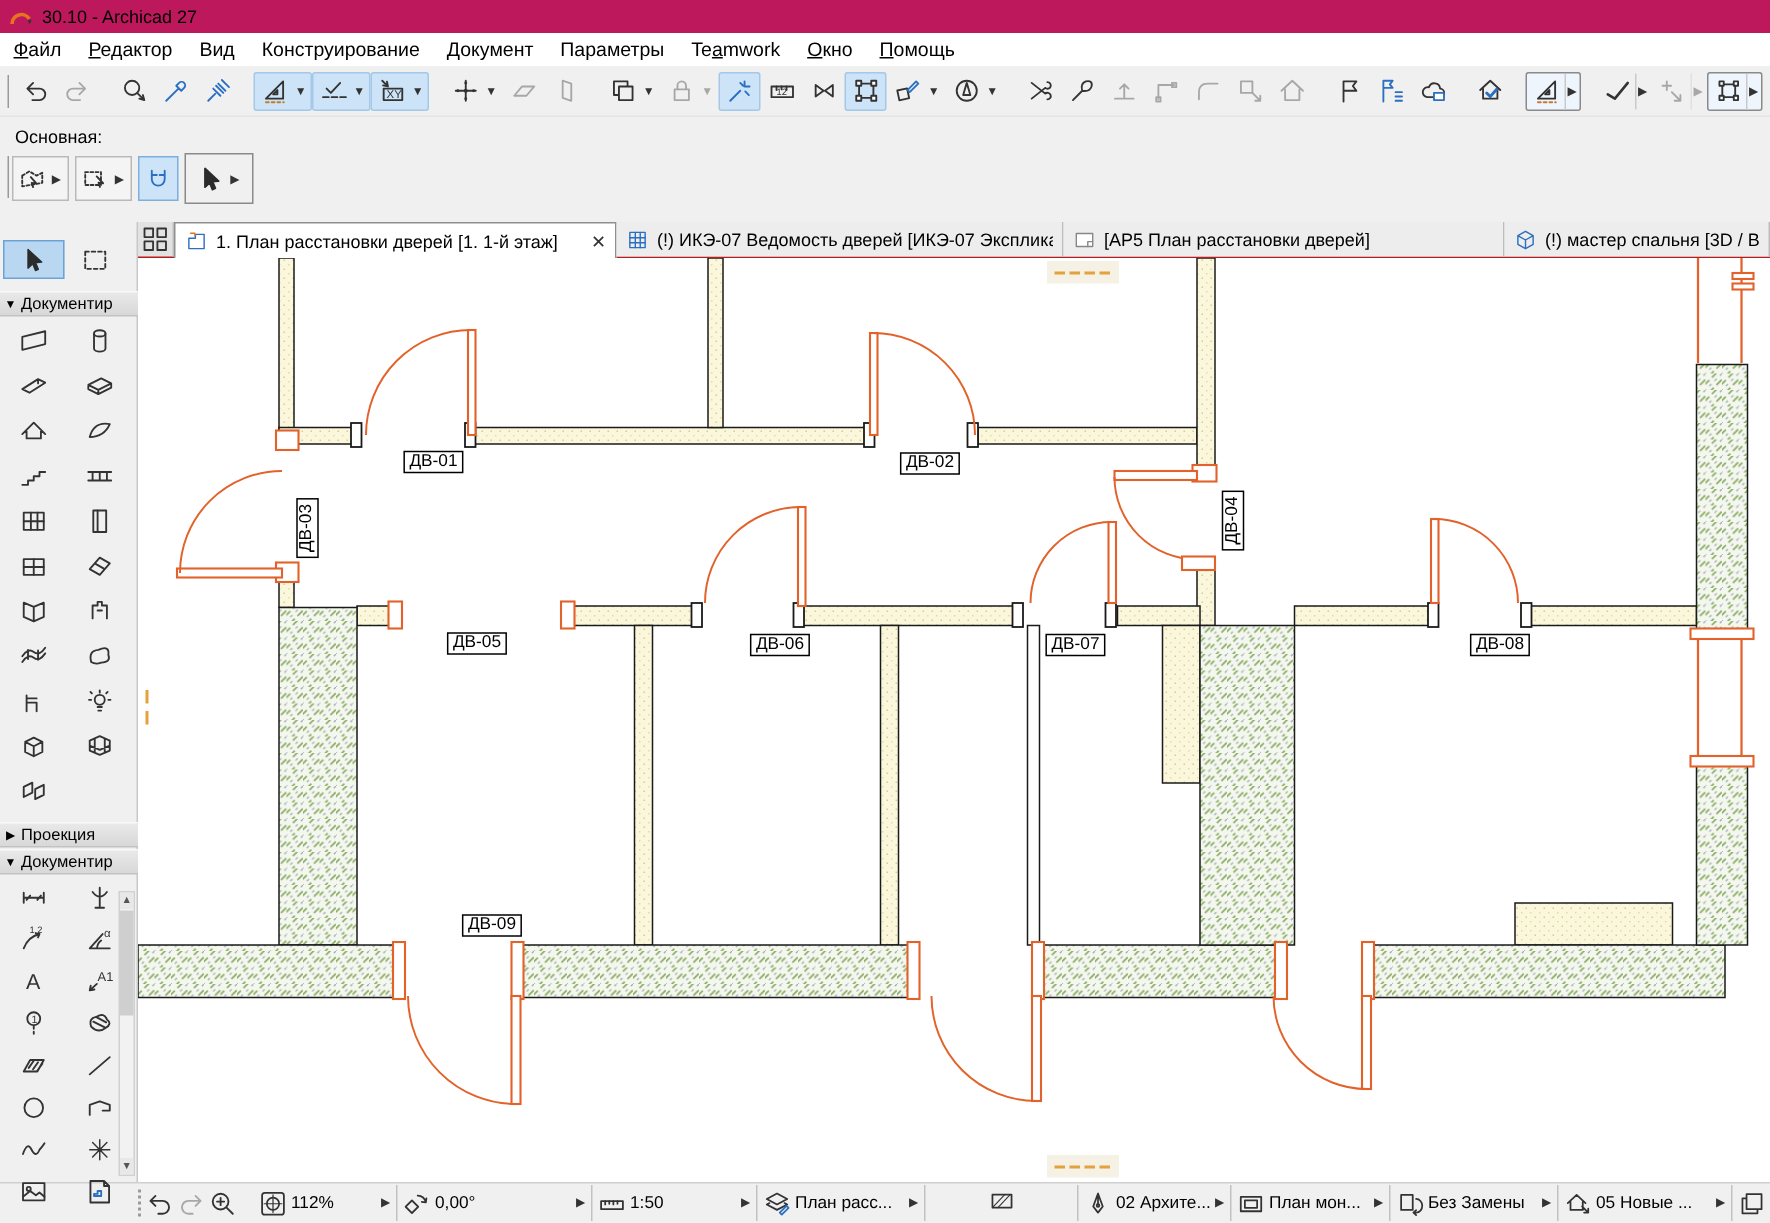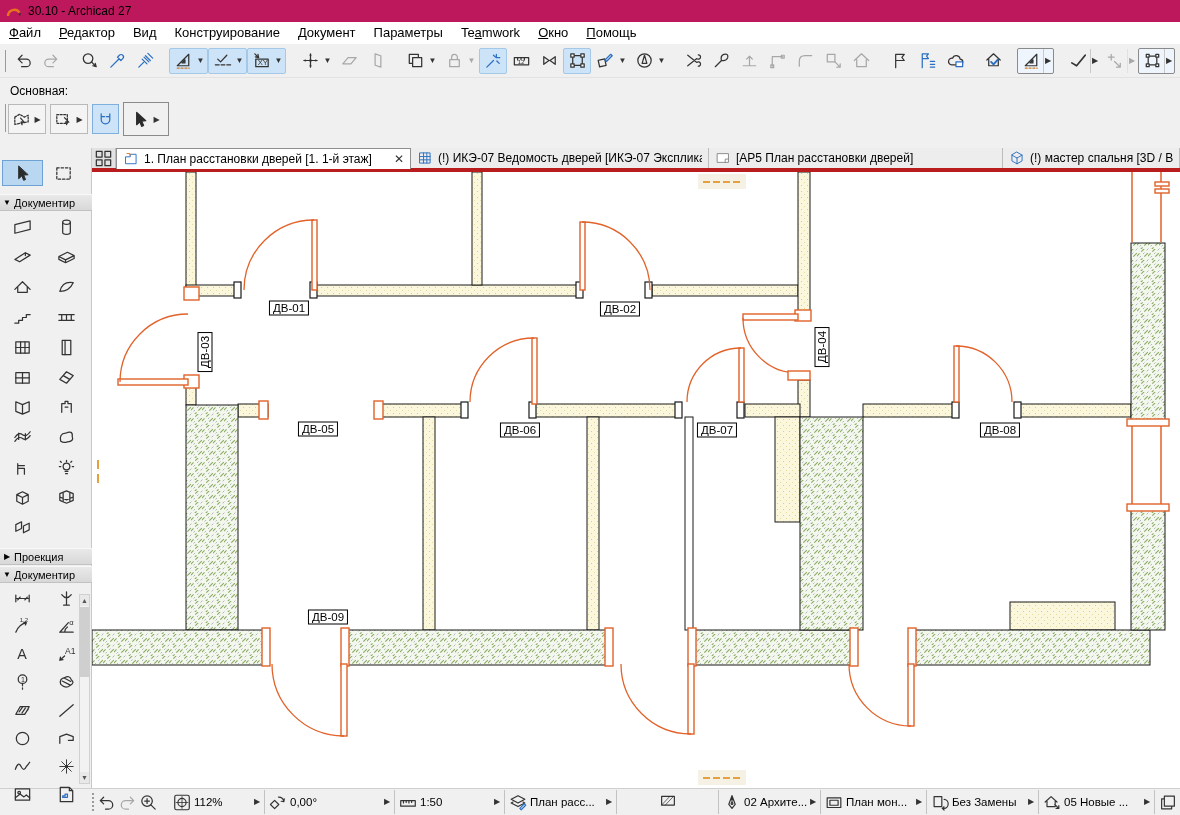--- a/index.html
+++ b/index.html
@@ -30,21 +30,21 @@
   .panelrow .plabel{position:absolute;left:10px;top:6px;font-size:12px;}
   .panelrow .pbtns{position:absolute;left:8px;top:24px;display:flex;align-items:center;}
   .panelrow .hdl{position:absolute;left:2px;top:26px;height:28px;}
   .pbtn{height:30px;display:flex;align-items:center;border:1px solid #b9b9b9;background:#f4f4f4;margin-right:4px;padding:0 2px;}
   .pbtn.a{background:#cde3f7;border-color:#7fb0dd;}
   .pbtn.s{background:#f0f0f0;border-color:#8a8a8a;height:34px;padding:0 6px;}
   
   .workspace{display:flex;height:640px;}
   .leftcol{width:92px;background:#f0f0f0;position:relative;border-right:1px solid #c8c8c8;}
   .rightcol{flex:1;display:flex;flex-direction:column;min-width:0;}
-  .tabbar{height:24px;background:#e2e2e2;display:flex;align-items:stretch;border-bottom:4px solid #b91c1c;}
+  .tabbar{height:24px;background:#e2e2e2;display:flex;align-items:stretch;border-bottom:1px solid #b91c1c;}
   .tab-overview{width:24px;display:flex;align-items:center;justify-content:center;border-right:1px solid #bdbdbd;}
   .tab{display:flex;align-items:center;padding:0 6px;font-size:12px;border-right:1px solid #bdbdbd;background:#ededed;min-width:0;}
   .tab .tlabel{white-space:nowrap;overflow:hidden;flex:1;min-width:0;}
   .tab.active{background:#fff;border:1px solid #8f8f8f;border-bottom:none;margin-bottom:-1px;}
   .tab .ticon{margin-right:5px;flex:none;display:flex;}
   .tab .ticon svg{width:16px;height:16px;}
   .tab .close{margin-left:8px;font-size:12px;color:#333;flex:none;}
   
   .selrow{position:absolute;top:12px;left:2px;display:flex;}
   .toolbtn{width:41px;height:26px;display:flex;align-items:center;justify-content:center;border:1px solid transparent;}

